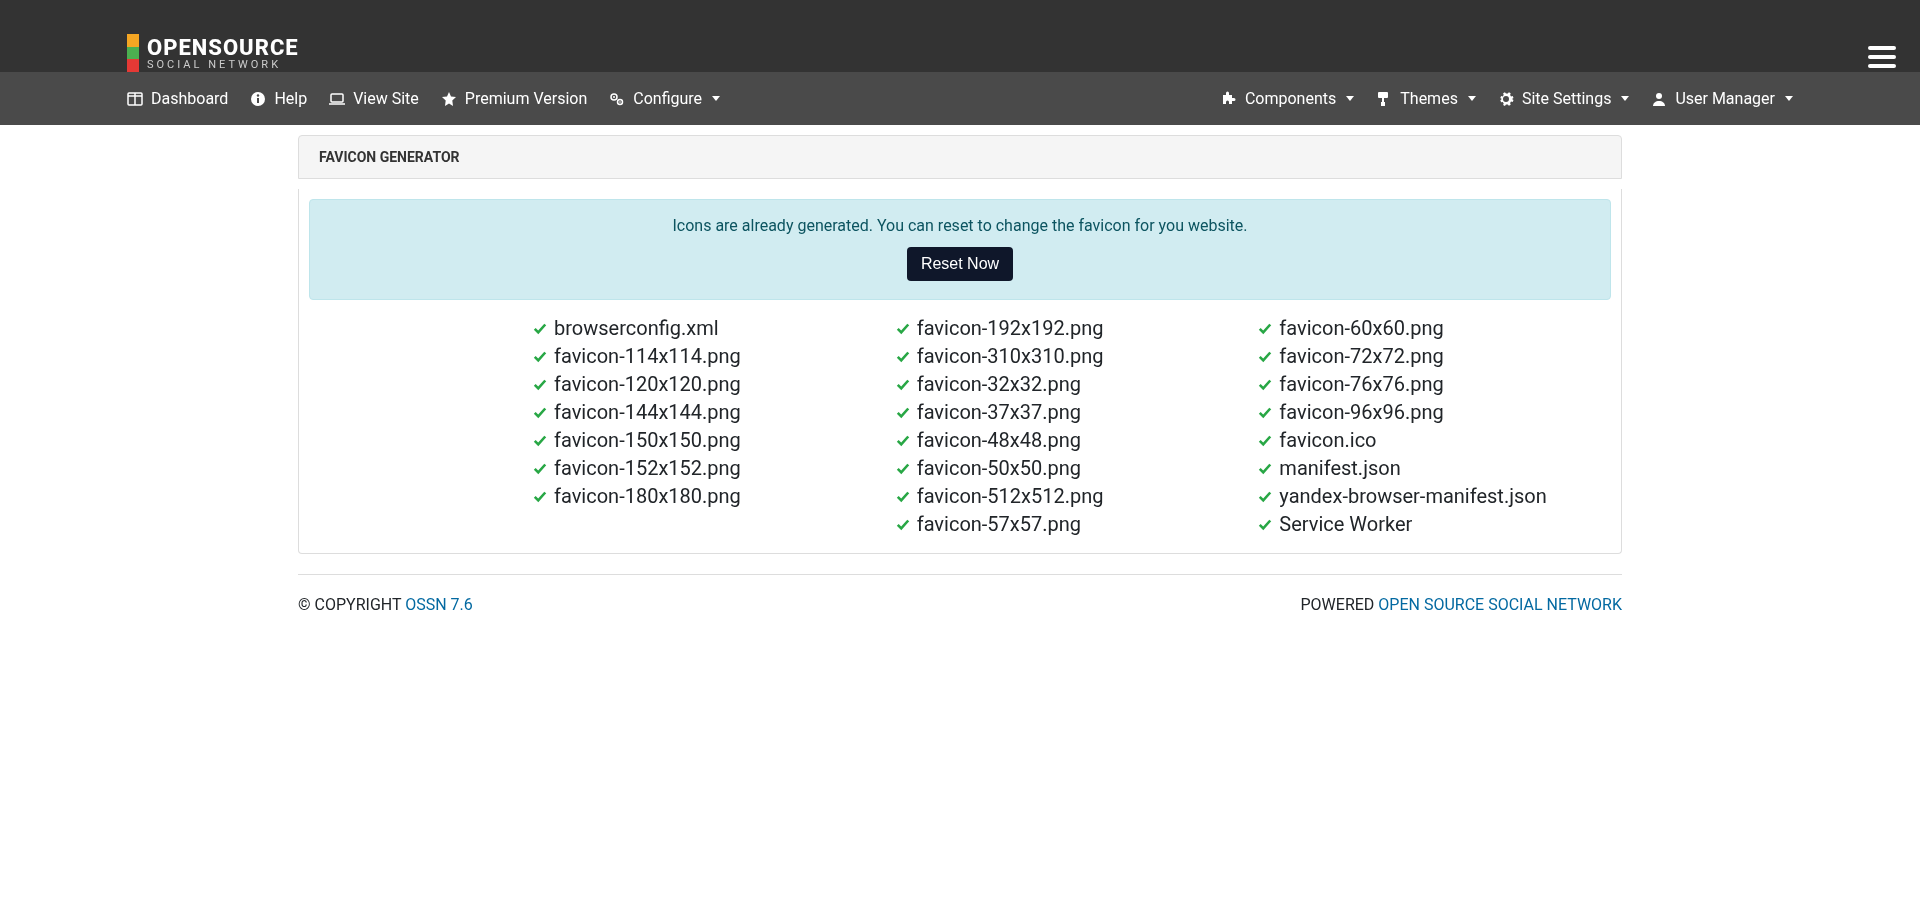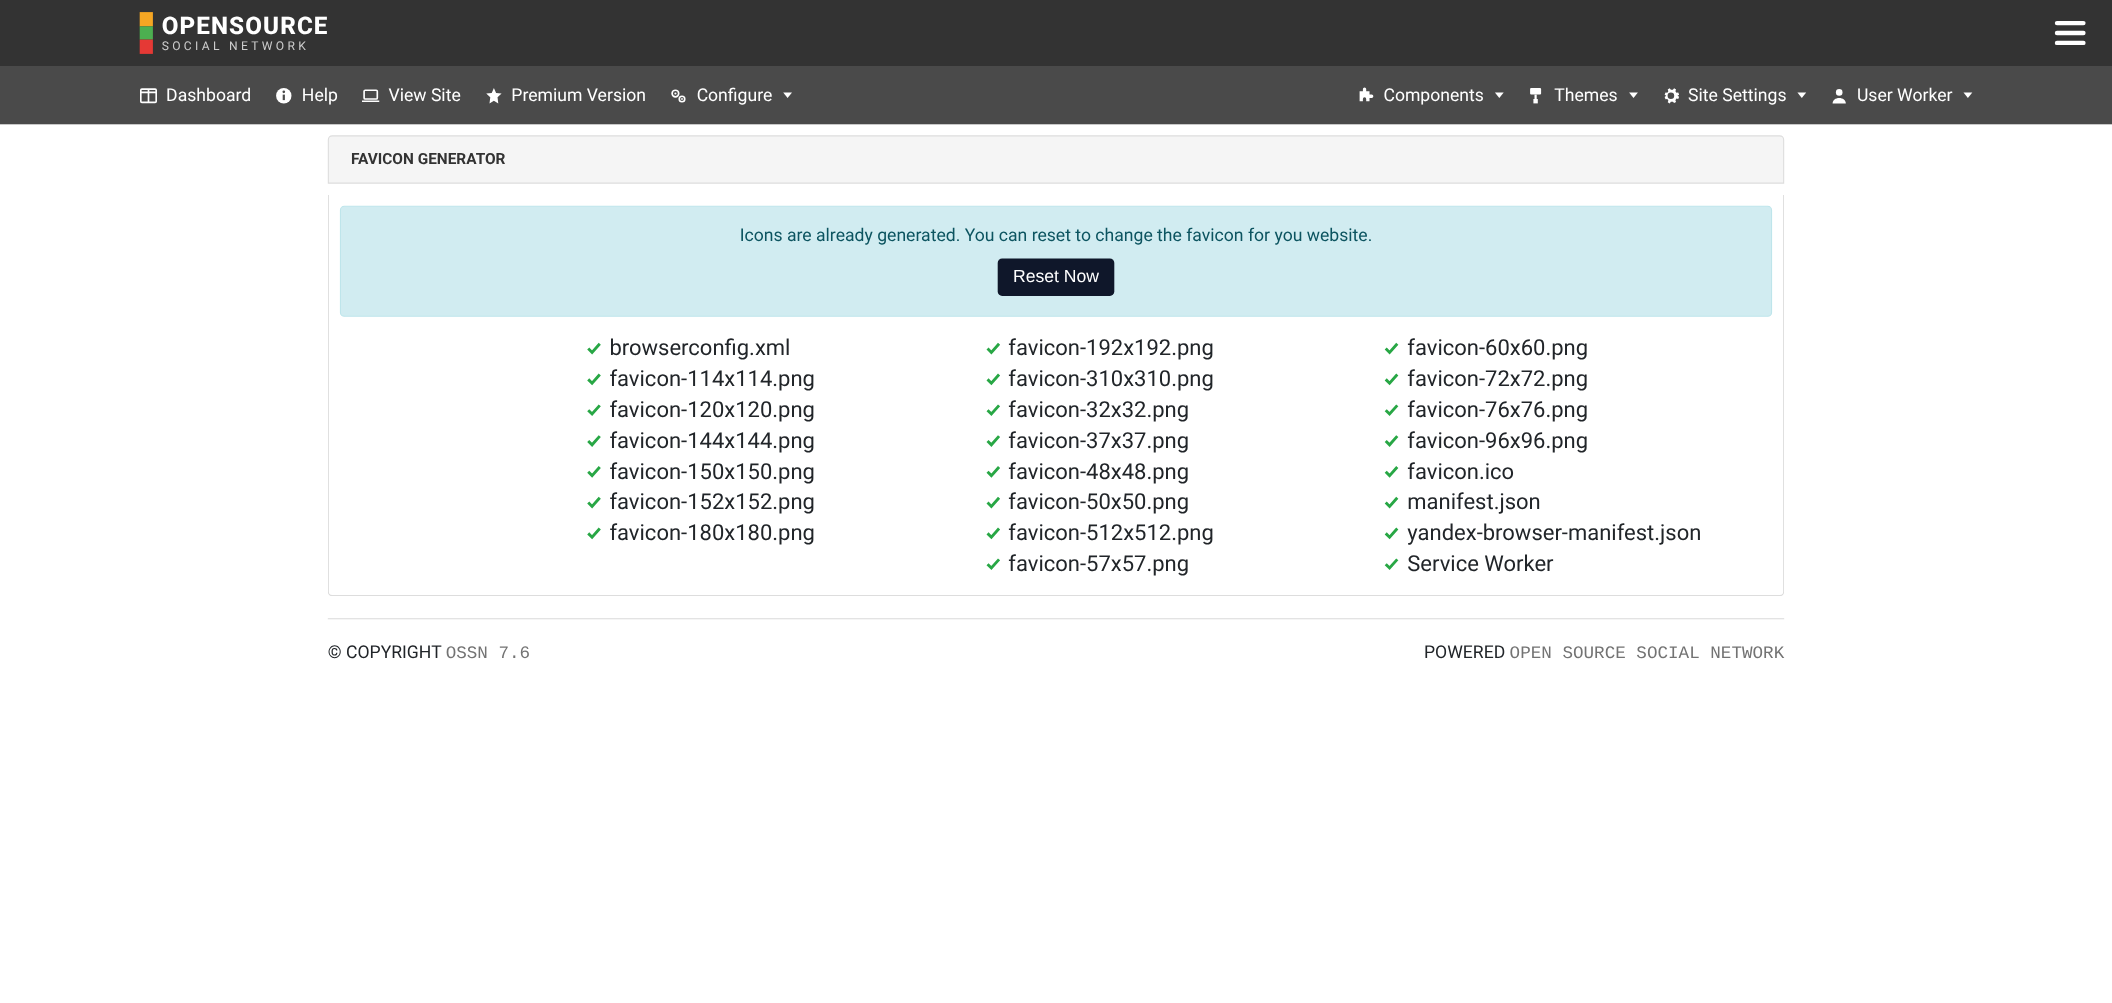--- a/index.html
+++ b/index.html
@@ -4,23 +4,23 @@
 <style>
   * { box-sizing: border-box; margin: 0; padding: 0; }
   body {
     font-family: -apple-system, BlinkMacSystemFont, "Segoe UI", Roboto, "Helvetica Neue", Arial, sans-serif;
     font-size: 16px;
     color: #212529;
     background: #fff;
   }
   .topbar {
     background: #333;
-    height: 60px;
-    display: flex;
-    align-items: center;
+    height: 72px;
+    display: flex;
+    align-items: flex-end;
     justify-content: space-between;
     padding: 0 20px 0 127px;
   }
   .logo {
     display: flex;
     align-items: center;
     gap: 8px;
   }
   .logo-stripes {
     display: flex;
@@ -137,21 +137,21 @@
   .file-item svg { width: 14px; height: 14px; stroke: #28a745; stroke-width: 3; fill: none; flex-shrink: 0; }
   .footer {
     max-width: 1324px;
     margin: 20px auto 0;
     border-top: 1px solid #ddd;
     padding: 20px 0 40px;
     display: flex;
     justify-content: space-between;
     font-size: 16px;
   }
-  .footer a { color: #737373; text-decoration: none; font-family: Liberation Mono, monospace; }
+  .footer a { color: #0369a1; text-decoration: none; }
 </style>
 </head>
 <body>
 
 <div class="topbar">
   <div class="logo">
     <div class="logo-stripes">
       <span class="s1"></span>
         <span class="s2"></span>
         <span class="s3"></span>
@@ -232,21 +232,21 @@
           <path d="M8 5a3 3 0 100 6 3 3 0 000-6zm6 3l1.5.9-.8 2-1.7-.3a5 5 0 01-.9 1.5l.6 1.6-1.8 1-1.1-1.3a5 5 0 01-1.8 0L6.9 15l-1.8-1 .6-1.6a5 5 0 01-.9-1.5l-1.7.3-.8-2L3.8 8 2.3 7.1l.8-2 1.7.3a5 5 0 01.9-1.5L5.1 2.3l1.8-1L8 2.6a5 5 0 011.8 0L10.9 1.3l1.8 1-.6 1.6a5 5 0 01.9 1.5l1.7-.3.8 2L14 8z" fill="#fff"></path>
         </svg>
       <span>Site Settings</span>
       <span class="caret"></span>
     </div>
     <div class="nav-item">
       <svg viewBox="0 0 16 16">
           <circle cx="8" cy="5" r="3" fill="#fff"></circle>
           <path d="M2 15c0-3 2.7-5 6-5s6 2 6 5z" fill="#fff"></path>
         </svg>
-      <span>User Worker</span>
+      <span>User Manager</span>
       <span class="caret"></span>
     </div>
   </div>
 </div>
 
 <div class="container">
   <div class="panel-heading">FAVICON GENERATOR</div>
 
   <div class="panel-body">
     <div class="alert-info">

